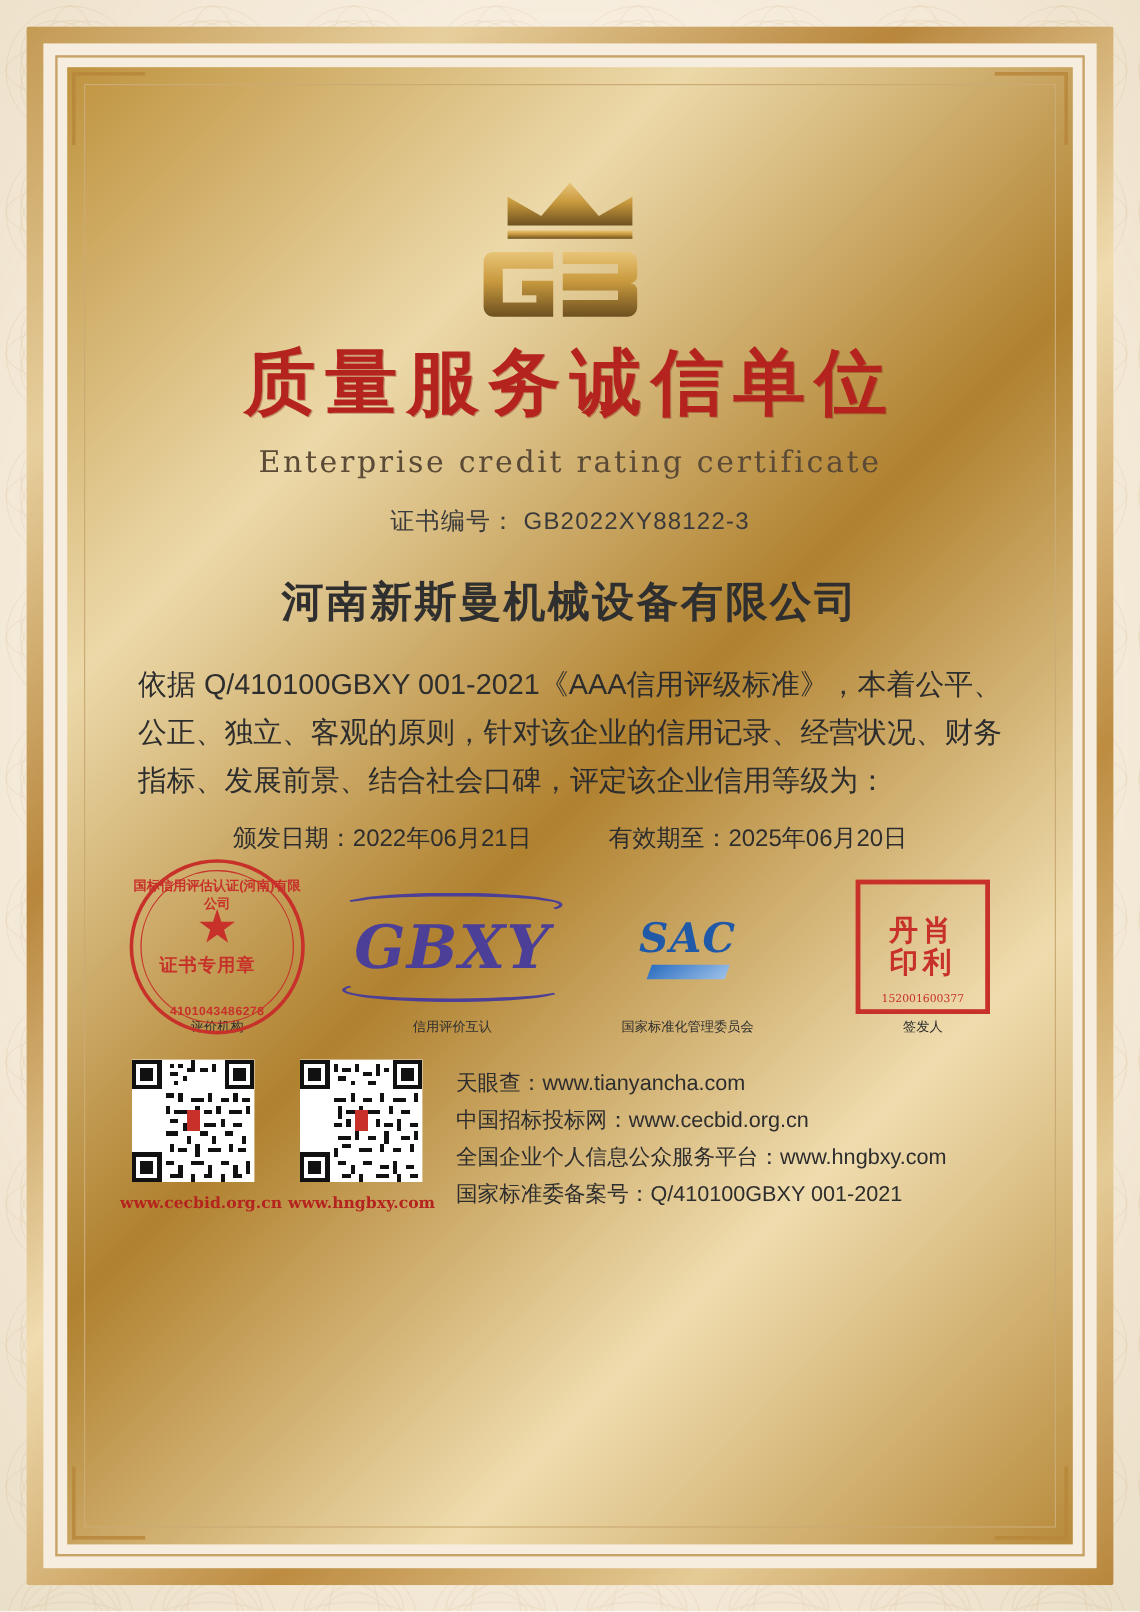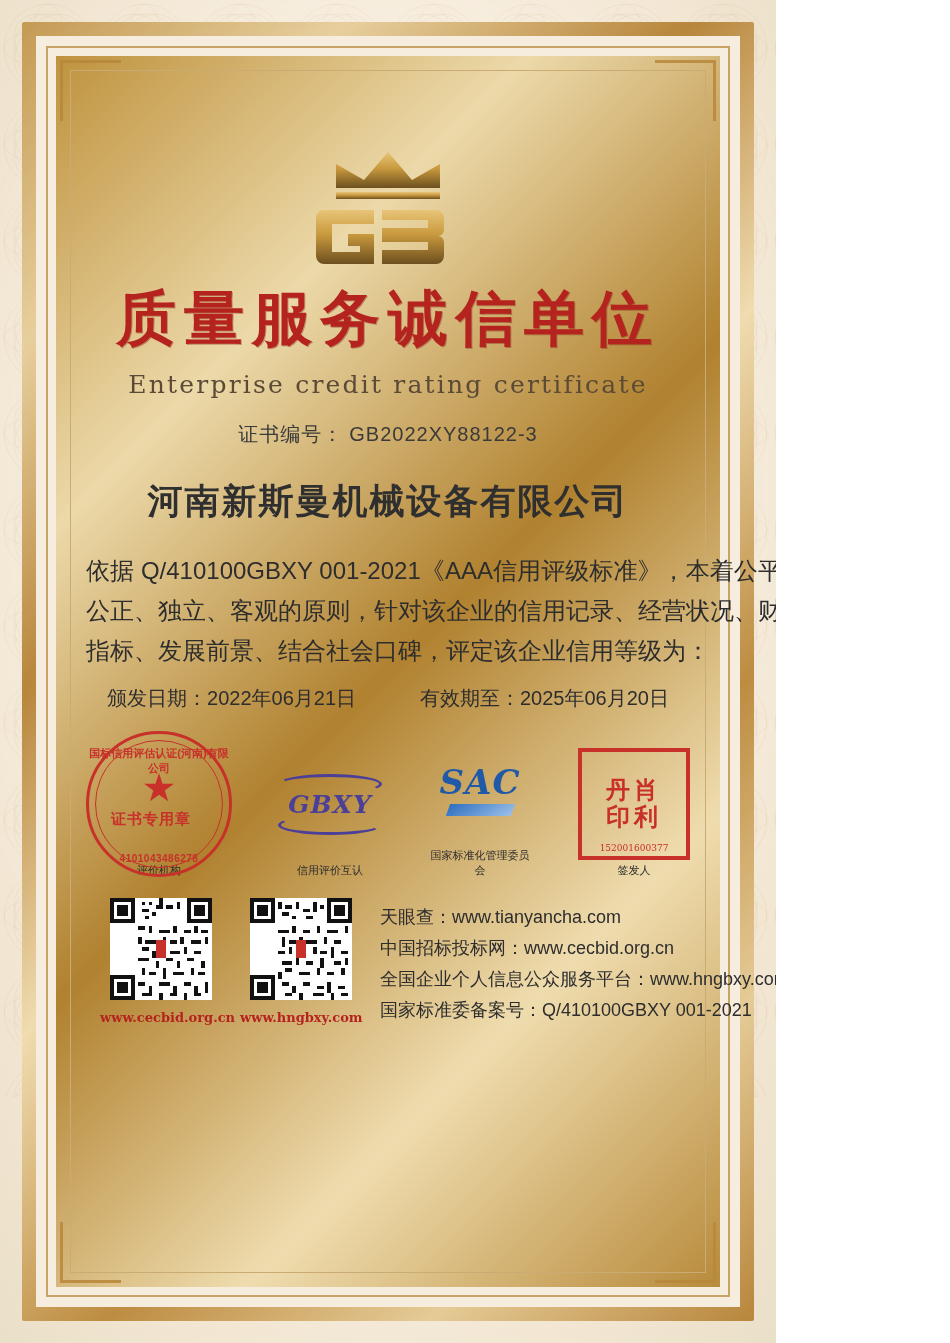--- a/index.html
+++ b/index.html
@@ -6,21 +6,21 @@
     margin: 0;
     padding: 0;
     background: #ffffff;
   }
   body {
     font-family: "Liberation Sans", sans-serif;
   }
 
   .certificate {
     position: relative;
-    width: 776px;
+    width: 950px;
     height: 1343px;
     overflow: hidden;
     background:
       radial-gradient(ellipse at 50% 45%, #fdf8ef 0%, #f8efe0 45%, #f2e6d2 78%, #eadfc8 100%);
   }
 
   
   .guilloche {
     position: absolute;
     inset: 0;
@@ -215,21 +215,21 @@
     font-size: 11px;
     font-weight: bold;
   }
   .round-seal .arc-top { top: 12px; }
   .round-seal .arc-bottom { bottom: 10px; font-size: 10px; letter-spacing: .5px; }
 
   .gbxy-logo {
     font-family: "DejaVu Serif", "Liberation Serif", serif;
     font-weight: bold;
     font-style: italic;
-    font-size: 25px;
+    font-size: 50px;
     color: #4b3f98;
     letter-spacing: 1px;
     position: relative;
     padding: 14px 4px;
   }
   .gbxy-logo::before,
   .gbxy-logo::after {
     content: "";
     position: absolute;
     left: -6px; right: -6px;

